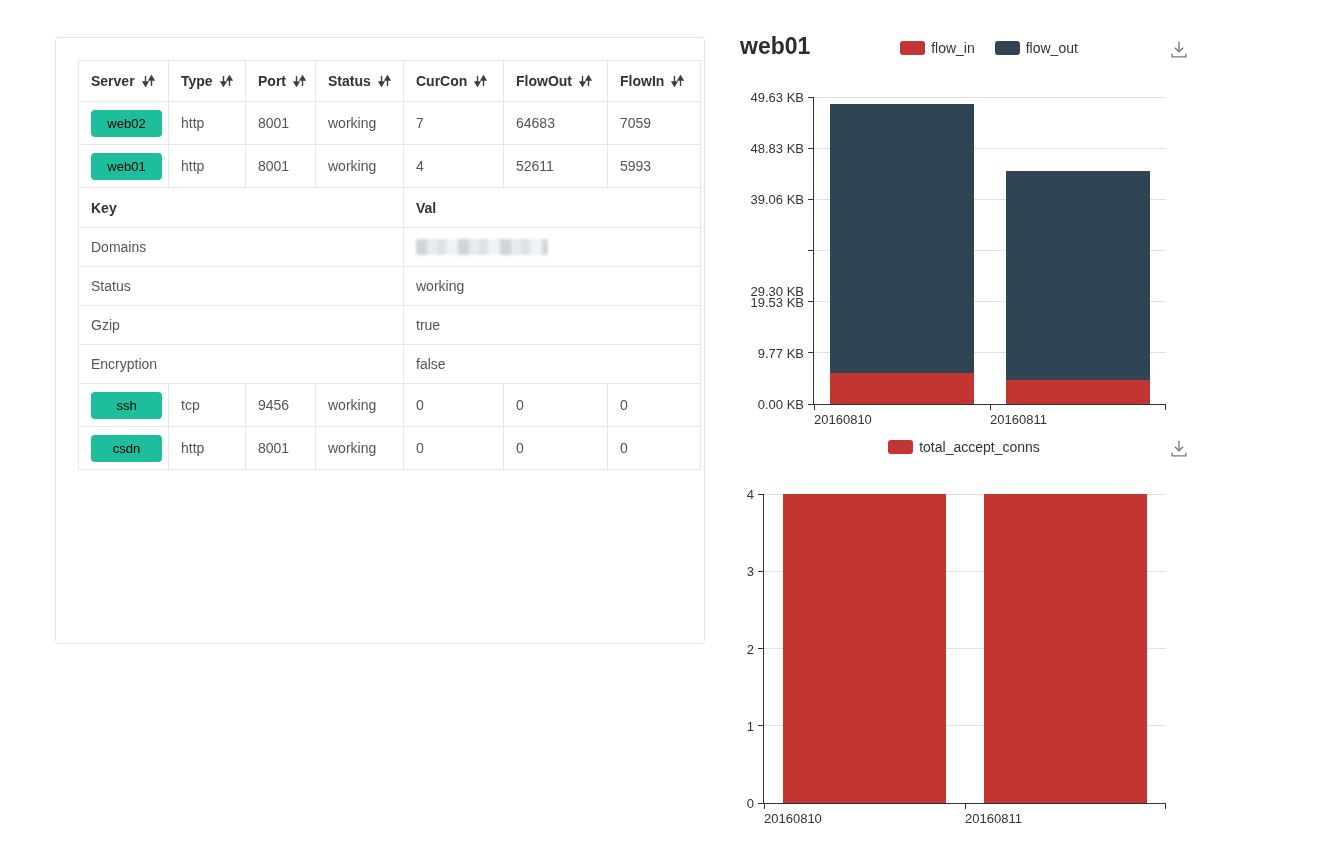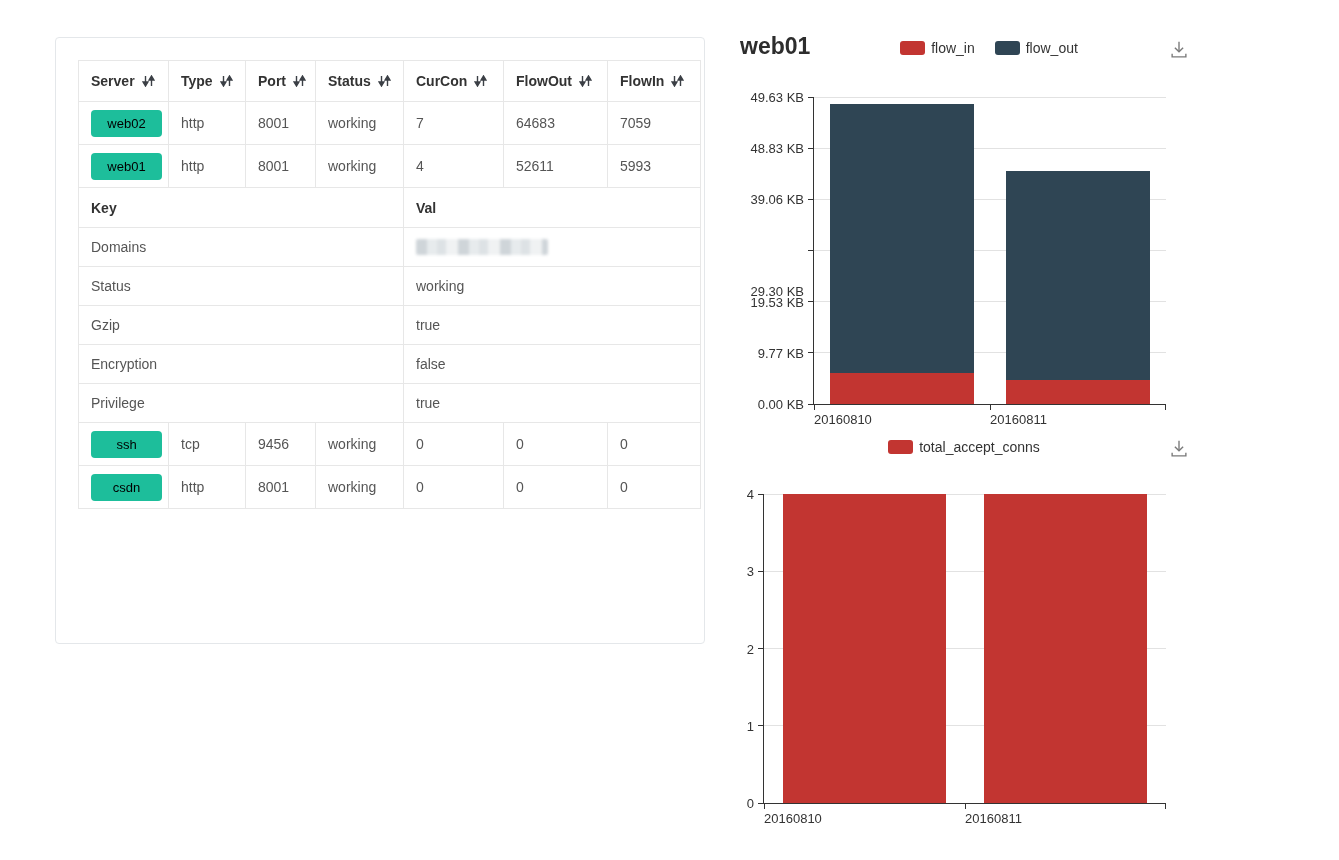--- a/index.html
+++ b/index.html
@@ -179,24 +179,20 @@
       <td colspan="4">Status</td>
       <td colspan="3">working</td>
     </tr>
     <tr class="row-kv">
       <td colspan="4">Gzip</td>
       <td colspan="3">true</td>
     </tr>
     <tr class="row-kv">
       <td colspan="4">Encryption</td>
       <td colspan="3">false</td>
-    </tr>
-    <tr class="row-kv">
-      <td colspan="4">Privilege</td>
-      <td colspan="3">true</td>
     </tr>
 
     <tr class="row-bot">
       <td class="btn-cell"><span class="srv-btn teal" style="background: rgb(29, 190, 155);">ssh</span></td>
       <td>tcp</td>
       <td>9456</td>
       <td>working</td>
       <td>0</td>
       <td>0</td>
       <td>0</td>

